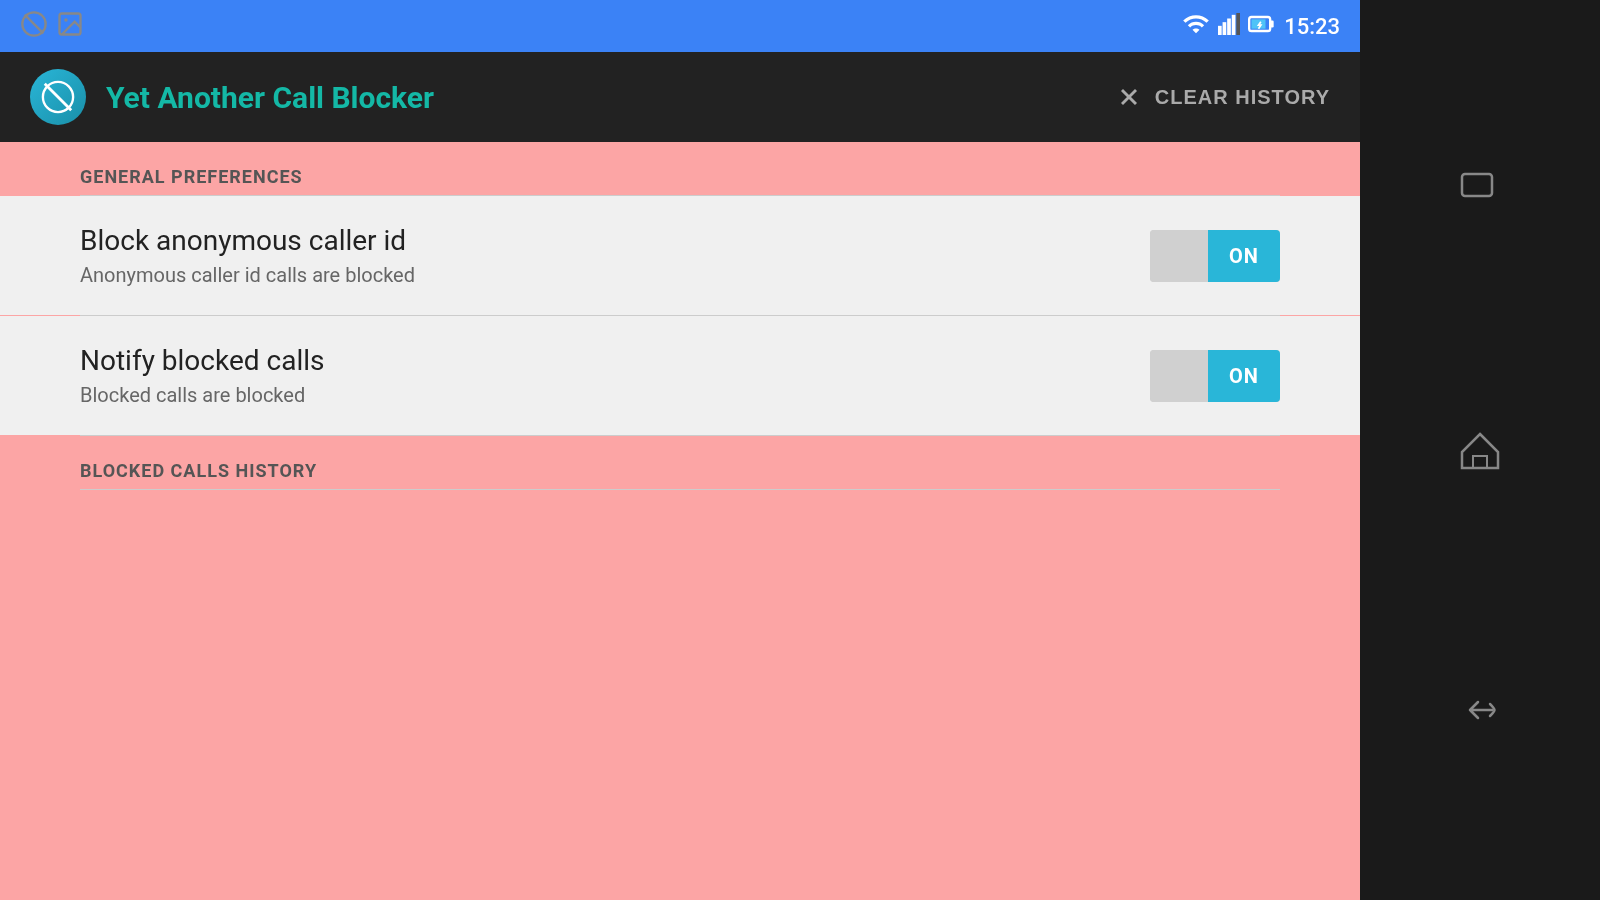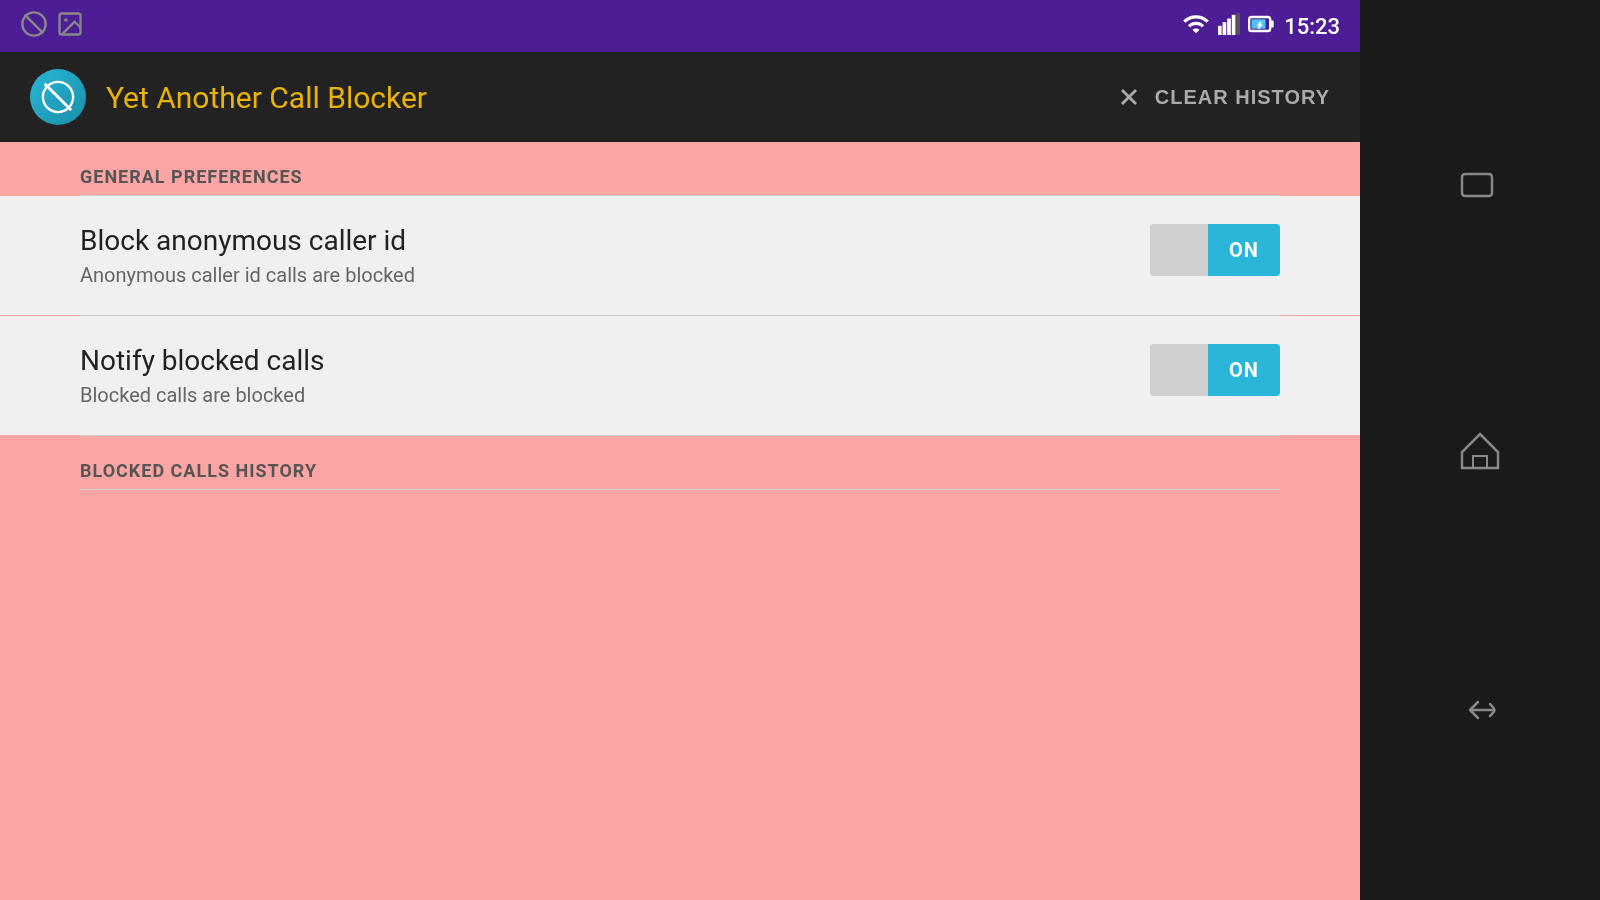--- a/index.html
+++ b/index.html
@@ -26,21 +26,21 @@
       background: #f0f0f0;
     }
 
     .status-icons {
       display: flex;
       align-items: center;
       gap: 8px;
     }
 
     .status-bar-relative {
-      background: #4c1d95;
+      background: #3b82f6;
       height: 52px;
       display: flex;
       align-items: center;
       justify-content: space-between;
       padding: 0 20px;
     }
 
     .status-time {
       color: #fff;
       font-size: 22px;
@@ -73,23 +73,23 @@
       justify-content: center;
       flex-shrink: 0;
     }
 
     .app-icon svg {
       width: 34px;
       height: 34px;
     }
 
     .app-title {
-      color: #eab308;
+      color: #14b8a6;
       font-size: 30px;
-      font-weight: 400;
+      font-weight: 700;
     }
 
     .clear-history-btn {
       display: flex;
       align-items: center;
       gap: 12px;
       color: #aaaaaa;
       background: none;
       border: none;
       cursor: pointer;
@@ -126,21 +126,21 @@
 
     .divider {
       height: 1px;
       background: #cccccc;
       margin: 0 80px;
     }
 
     
     .setting-row {
       display: flex;
-      align-items: flex-start;
+      align-items: center;
       justify-content: space-between;
       padding: 28px 80px;
       background: #f0f0f0;
     }
 
     .setting-text {
       flex: 1;
     }
 
     .setting-title {

